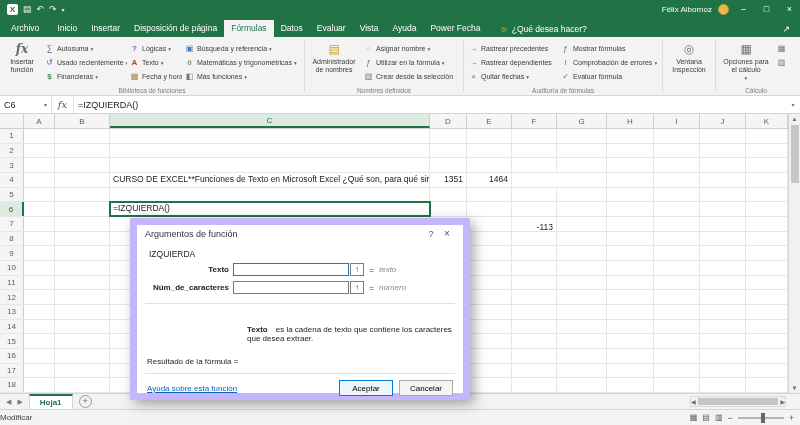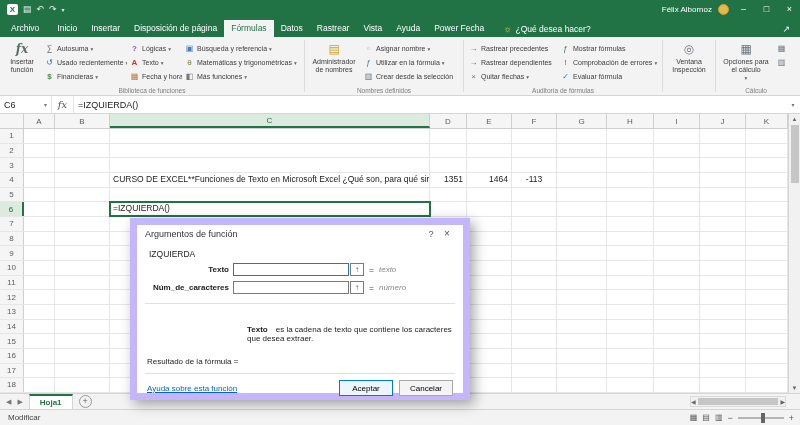--- a/index.html
+++ b/index.html
@@ -98,21 +98,21 @@
 
 .sheetbar{height:16px;background:#f3f3f3;display:flex;align-items:stretch;border-top:1px solid #d5d5d5;position:relative}
 .snav{display:flex;align-items:center;gap:6px;padding:0 6px;font-size:7px;color:#777}
 .sheettab{background:#fff;border-top:2px solid #217346;border-left:1px solid #d5d5d5;border-right:1px solid #d5d5d5;color:#217346;font-weight:bold;font-size:8px;padding:0 10px;display:flex;align-items:center}
 .addsheet{width:13px;height:13px;border:1px solid #9a9a9a;border-radius:50%;font-size:9px;line-height:11px;text-align:center;color:#666;margin:1px 0 0 6px}
 .hscroll{position:absolute;right:14px;top:2px;width:96px;height:11px;display:flex;align-items:center;font-size:6px;color:#666;background:#f1f1f1;border:1px solid #dadada}
 .hthumb{flex:1;height:7px;background:#c6c6c6;margin:0 2px}
 
 
 .statusbar{height:16px;background:#f3f3f3;border-top:1px solid #d5d5d5;display:flex;align-items:center;font-size:8px;color:#444}
-.mode{padding-left:8px}
+.mode{}
 .sright{margin-left:auto;display:flex;align-items:center;gap:5px;padding-right:6px}
 .vbtn{font-size:8px;color:#555}
 .zglyph{font-size:9px;color:#555}
 .ztrack{width:46px;height:2px;background:#b5b5b5;position:relative}
 .zthumb{position:absolute;left:50%;top:-4px;width:4px;height:10px;background:#666}
 </style>
 </head>
 <body>
 
 <div class="titlebar">
@@ -132,21 +132,21 @@
   </div>
 </div>
 
 <div class="tabrow">
   <div class="tab file">Archivo</div>
   <div class="tab">Inicio</div>
   <div class="tab">Insertar</div>
   <div class="tab">Disposición de página</div>
   <div class="tab active">Fórmulas</div>
   <div class="tab">Datos</div>
-  <div class="tab">Rastrear</div>
+  <div class="tab">Evaluar</div>
   <div class="tab">Vista</div>
   <div class="tab">Ayuda</div>
   <div class="tab">Power Fecha</div>
   <div class="tellme">
     <span class="bulb">☼</span>
     <span>¿Qué desea hacer?</span>
   </div>
   <span class="shareicon">↗</span>
 </div>
 
@@ -379,21 +379,21 @@
           <div class="cell" style="width: 46px;"></div>
           <div class="cell" style="width: 42px;"></div>
         </div>
         <div class="grow">
           <div class="rn">4</div>
           <div class="cell" style="width: 31px;"></div>
           <div class="cell" style="width: 55px;"></div>
           <div class="cell" style="width: 320px;">CURSO DE EXCEL**Funciones de Texto en Microsoft Excel ¿Qué son, para qué sirven y</div>
           <div class="cell" style="width: 37px; text-align: right;">1351</div>
           <div class="cell" style="width: 45px; text-align: right;">1464</div>
-          <div class="cell" style="width: 45px; text-align: center;">-113</div>
+          <div class="cell" style="width: 45px; text-align: right; margin-top: 48px;">-113</div>
           <div class="cell" style="width: 50px;"></div>
           <div class="cell" style="width: 47px;"></div>
           <div class="cell" style="width: 46px;"></div>
           <div class="cell" style="width: 46px;"></div>
           <div class="cell" style="width: 42px;"></div>
         </div>
         <div class="grow">
           <div class="rn">5</div>
           <div class="cell" style="width: 31px;"></div>
           <div class="cell" style="width: 55px;"></div>

